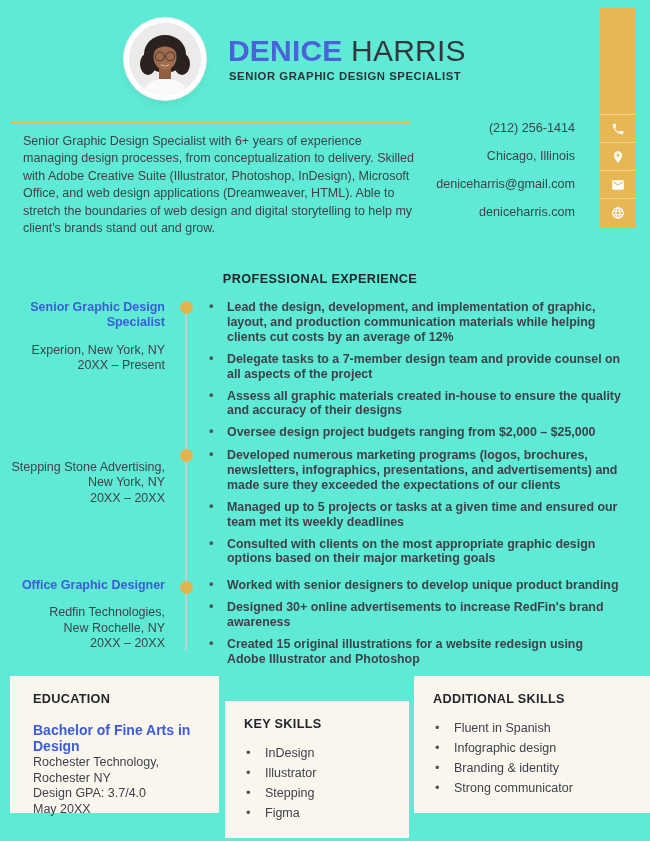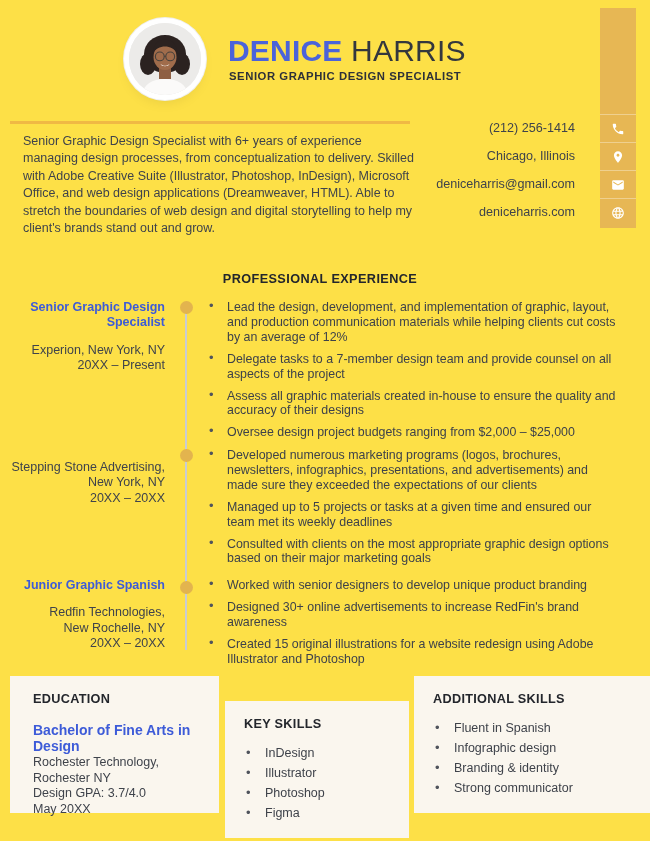--- a/index.html
+++ b/index.html
@@ -1,18 +1,18 @@
 <!DOCTYPE html>
 <html><head>
 <meta charset="utf-8">
 <style>
   * { margin:0; padding:0; box-sizing:border-box; }
   html,body { background:#ffffff; }
   body { font-family:"Liberation Sans","DejaVu Sans",sans-serif; }
-  .page { position:relative; width:650px; height:841px; background:#fde047; overflow:hidden; }
+  .page { position:relative; width:650px; height:841px; background:#5eead4; overflow:hidden; }
 
   
   .photo { position:absolute; left:129px; top:23px; width:72px; height:72px; border-radius:50%;
            background:#ECEBE9; overflow:hidden;
            box-shadow:0 0 0 5px #ffffff, 0 0 0 6px #EFEFEF, 0 6px 14px rgba(0,0,0,0.10); }
   .photo svg { display:block; width:72px; height:72px; }
 
   .name { position:absolute; left:228px; top:34px; font-size:30px; letter-spacing:0.2px; white-space:nowrap; }
   .name .first { color:#4B63DA; font-weight:700; }
   .name .last  { color:#33373E; font-weight:400; }
@@ -41,21 +41,21 @@
   .timeline-dot { position:absolute; left:180px; width:13px; height:13px; border-radius:50%; background:#E3B44E; }
   .dot-0 { top:301px; } .dot-1 { top:449px; } .dot-2 { top:581px; }
 
   .job { position:absolute; left:0; width:650px; }
   .job-0 { top:300px; } .job-1 { top:448px; } .job-2 { top:578px; }
   .job .left { position:absolute; left:10px; width:155px; text-align:right; }
   .job .title { font-size:12.5px; font-weight:700; color:#3D5BD8; line-height:15.4px; }
   .job .meta { margin-top:12px; font-size:12.5px; color:#3F434B; line-height:15.4px; white-space:pre-line; }
   .job ul { position:absolute; left:208px; top:0; width:414px; list-style:none; }
   .job li { position:relative; padding-left:19px; font-size:12.4px; line-height:14.9px;
-            color:#3E424A; margin-bottom:7px; }
+            color:#3E424A; margin-bottom:7px;font-weight:bold; }
   .job li::before { content:"\2022"; position:absolute; left:1px; top:-1px; color:#50545C; font-size:13px; }
 
   
   .fbox { position:absolute; top:676px; height:137px; background:#FAF6EE; padding-top:16px; }
   .fbox-1 { left:10px;  width:209px; padding-left:23px; }
   .fbox-2 { left:225px; width:184px; padding-left:19px;margin-top:25px; }
   .fbox-3 { left:414px; width:250px; padding-left:19px; }
   .fbox h3 { font-size:12.7px; font-weight:700; letter-spacing:0.3px; color:#23262C; }
   .degree { margin-top:17px; font-size:14px; font-weight:700; color:#3D5BD8; line-height:15.5px; }
   .edu-meta { margin-top:1px; font-size:12.5px; line-height:15.5px; color:#3F434B; white-space:pre-line; }
@@ -156,21 +156,21 @@
     </div>
     <ul>
         <li>Developed numerous marketing programs (logos, brochures, newsletters, infographics, presentations, and advertisements) and made sure they exceeded the expectations of our clients</li>
         <li>Managed up to 5 projects or tasks at a given time and ensured our team met its weekly deadlines</li>
         <li>Consulted with clients on the most appropriate graphic design options based on their major marketing goals</li>
       </ul>
   </article>
 
   <article class="job job-2">
     <div class="left">
-      <div class="title">Junior Graphic Spanish</div>
+      <div class="title">Office Graphic Designer</div>
       <div class="meta">Redfin Technologies,
 New Rochelle, NY
 20XX – 20XX</div>
     </div>
     <ul>
         <li>Worked with senior designers to develop unique product branding</li>
         <li>Designed 30+ online advertisements to increase RedFin's brand awareness</li>
         <li>Created 15 original illustrations for a website redesign using Adobe Illustrator and Photoshop</li>
       </ul>
   </article>
@@ -182,21 +182,21 @@
 Rochester NY
 Design GPA: 3.7/4.0
 May 20XX</div>
   </div>
 
   <div class="fbox fbox-2">
     <h3>KEY SKILLS</h3>
     <ul>
         <li>InDesign</li>
         <li>Illustrator</li>
-        <li>Photoshop</li>
+        <li>Stepping</li>
         <li>Figma</li>
       </ul>
   </div>
 
   <div class="fbox fbox-3">
     <h3>ADDITIONAL SKILLS</h3>
     <ul>
         <li>Fluent in Spanish</li>
         <li>Infographic design</li>
         <li>Branding &amp; identity</li>

